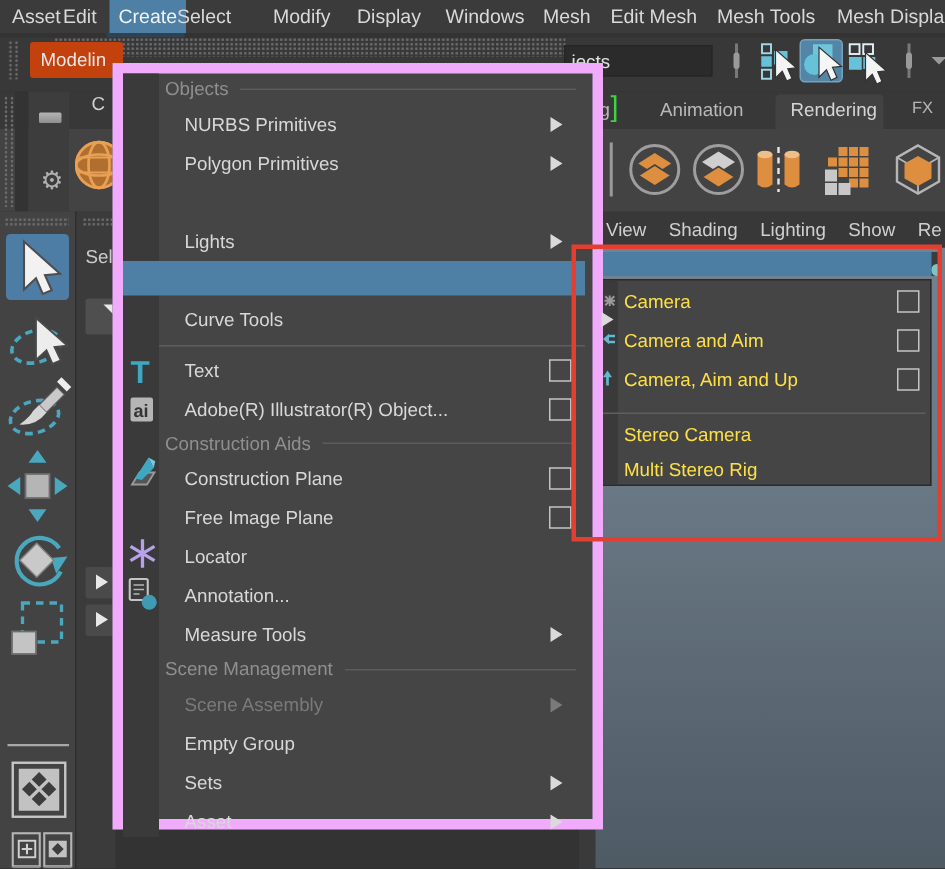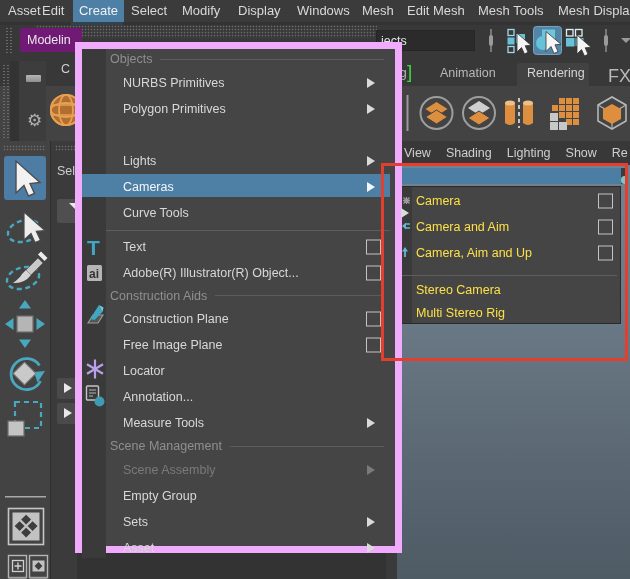--- a/index.html
+++ b/index.html
@@ -7,21 +7,21 @@
 #root{position:relative;width:630px;height:579px;background:#333333;overflow:hidden;}
 .abs{position:absolute;}
 .dots{background-image:radial-gradient(circle,#6a6a6a 0.7px,rgba(0,0,0,0) 1.1px);background-size:3px 3px;}
 .vdots{background-image:radial-gradient(circle,#6a6a6a 0.7px,rgba(0,0,0,0) 1.1px);background-size:4px 3px;}
 
 #menubar{left:0;top:0;width:630px;height:22px;background:#3b3b3b;color:#d9d9d9;font-size:13px;line-height:22px;white-space:nowrap;}
 #menubar span{position:absolute;top:0;height:22px;white-space:nowrap;}
 #menubar .hl{background:#4e7fa5;color:#eef4f8;}
 
 #statusrow{left:0;top:25px;width:630px;height:36px;background:#383838;}
-#mselbtn{left:20px;top:28px;width:55px;height:24px;background:#701a75;border-radius:2px;color:#e8e8e8;font-size:12.5px;line-height:24px;padding-left:7px;overflow:hidden;}
+#mselbtn{left:20px;top:28px;width:55px;height:24px;background:#c2410c;border-radius:2px;color:#e8e8e8;font-size:12.5px;line-height:24px;padding-left:7px;overflow:hidden;}
 #namefield{left:376px;top:30px;width:99px;height:21px;background:#2b2b2b;border:1px solid #262626;color:#e3e3e3;font-size:12.5px;line-height:20px;padding-left:4px;box-sizing:border-box;}
 
 #tabrow{left:0;top:61px;width:630px;height:25px;background:#383838;color:#b8b8b8;font-size:12.5px;}
 #shelf{left:0;top:86px;width:630px;height:55px;background:#434343;}
 
 #vp{left:386px;top:165px;width:244px;height:414px;background:linear-gradient(#738290,#6b7a87 35%,#4e5a64 100%);}
 #vpdark{left:386px;top:362px;width:11px;height:217px;background:#3a3a3a;}
 #vpbar{left:386px;top:141px;width:244px;height:24px;background:#383838;color:#cfcfcf;font-size:12.5px;line-height:24px;white-space:nowrap;}
 #vpbar span{display:inline-block;padding:0 7.5px;}
 #bluestrip{left:383px;top:168px;width:243px;height:16px;background:#4c7ea3;}
@@ -57,21 +57,21 @@
   <div class="abs" id="bluestrip"></div>
   <div class="abs" style="left:621px;top:168px;width:7px;height:16px;background:#3c3c3c;"></div>
   <div class="abs" style="left:621px;top:176px;width:7px;height:8px;background:#7fc4c4;border-radius:4px;"></div>
 
   <div class="abs" style="left:0;top:22px;width:630px;height:3px;background:#333333;"></div>
   <div class="abs" style="left:71px;top:22px;width:52px;height:3px;background:#31424e;"></div>
   <div class="abs" id="menubar">
     <span style="left:8px;">Asset</span>
     <span style="left:42px;">Edit</span>
     <span class="hl" style="left:73px;width:51px;text-align:center;">Create</span>
-    <span style="left:131px;">Select</span>
+    <span style="left:118px;">Select</span>
     <span style="left:182px;">Modify</span>
     <span style="left:238px;">Display</span>
     <span style="left:297px;">Windows</span>
     <span style="left:362px;">Mesh</span>
     <span style="left:407px;">Edit Mesh</span>
     <span style="left:478px;">Mesh Tools</span>
     <span style="left:558px;">Mesh Displa</span>
   </div>
 
   <div class="abs" id="statusrow"></div>
@@ -84,21 +84,21 @@
   <div class="abs" style="left:605px;top:29px;width:2px;height:23px;background:#787878;"></div>
   <div class="abs" style="left:604px;top:35px;width:4px;height:11px;background:#9a9a9a;border-radius:2px;"></div>
   <div class="abs" style="left:621px;top:38px;width:0;height:0;border-top:5.5px solid #9a9a9a;border-left:5px solid transparent;border-right:5px solid transparent;"></div>
 
   <div class="abs" id="tabrow"></div>
   <div class="abs" style="left:517px;top:63px;width:72px;height:23px;background:#424242;border-radius:3px 3px 0 0;"></div>
   <div class="abs" style="left:383px;top:66px;color:#b8b8b8;font-size:12.5px;">ging</div>
   <div class="abs" style="left:407px;top:60px;color:#3fd43f;font-size:19px;line-height:24px;">]</div>
   <div class="abs" style="left:440px;top:66px;color:#b8b8b8;font-size:12.5px;">Animation</div>
   <div class="abs" style="left:527px;top:66px;color:#d5d5d5;font-size:12.5px;">Rendering</div>
-  <div class="abs" style="left:608px;top:66px;color:#b8b8b8;font-size:18px;">FX</div>
+  <div class="abs" style="left:608px;top:66px;color:#b8b8b8;font-size:11px;">FX</div>
   <div class="abs" id="shelf"></div>
   <div class="abs vdots" style="left:2px;top:64px;width:8px;height:74px;"></div>
   <div class="abs" style="left:10px;top:61px;width:9px;height:80px;background:#333333;"></div>
   <div class="abs" style="left:19px;top:61px;width:27px;height:80px;background:#3d3d3d;"></div>
   <div class="abs" style="left:26px;top:75px;width:15px;height:7px;background:linear-gradient(#b5b5b5,#8f8f8f);border-radius:1px;"></div>
   <div class="abs" style="left:27px;top:112px;width:17px;height:17px;color:#b0b0b0;font-size:17px;line-height:17px;">⚙</div>
   <div class="abs" style="left:50px;top:62px;width:27px;height:24px;background:#383838;color:#cfcfcf;font-size:12.5px;"><span style="margin-left:11px;">C</span></div>
   <div class="abs" style="left:50px;top:86px;width:27px;height:50px;background:#434343;"></div>
   <svg class="abs" style="left:50px;top:86px;" width="27" height="50" viewBox="0 0 27 50">
     <g stroke="#d98e41" fill="none" stroke-width="1.8">
@@ -310,24 +310,20 @@
       </div>
     <div class="abs mi" style="top:46.5px;">
         <span class="lbl">Polygon Primitives</span>
         <span class="arrow"></span>
       </div>
     <div class="abs mi" style="top:98.5px;">
         <span class="lbl">Lights</span>
         <span class="arrow"></span>
       </div>
     <div class="abs" style="left:0;top:125px;width:308px;height:23px;background:#4e7fa5;"></div>
-    <div class="abs mi" style="top:124.5px;color:#f2f6f9;">
-        <span class="lbl">Cameras</span>
-        <span class="arrow" style="border-left-color:#f2f6f9;"></span>
-      </div>
     <div class="abs mi" style="top:150.5px;padding-left:34px;">
         <span class="lbl">Curve Tools</span>
         <span class="arrow"></span>
       </div>
     <div class="abs msep" style="top:180.5px;"></div>
     <div class="abs mi" style="top:184.5px;">
         <span class="lbl">Text</span>
         <span class="chk"></span>
       </div>
     <div class="abs mi" style="top:210.5px;">

